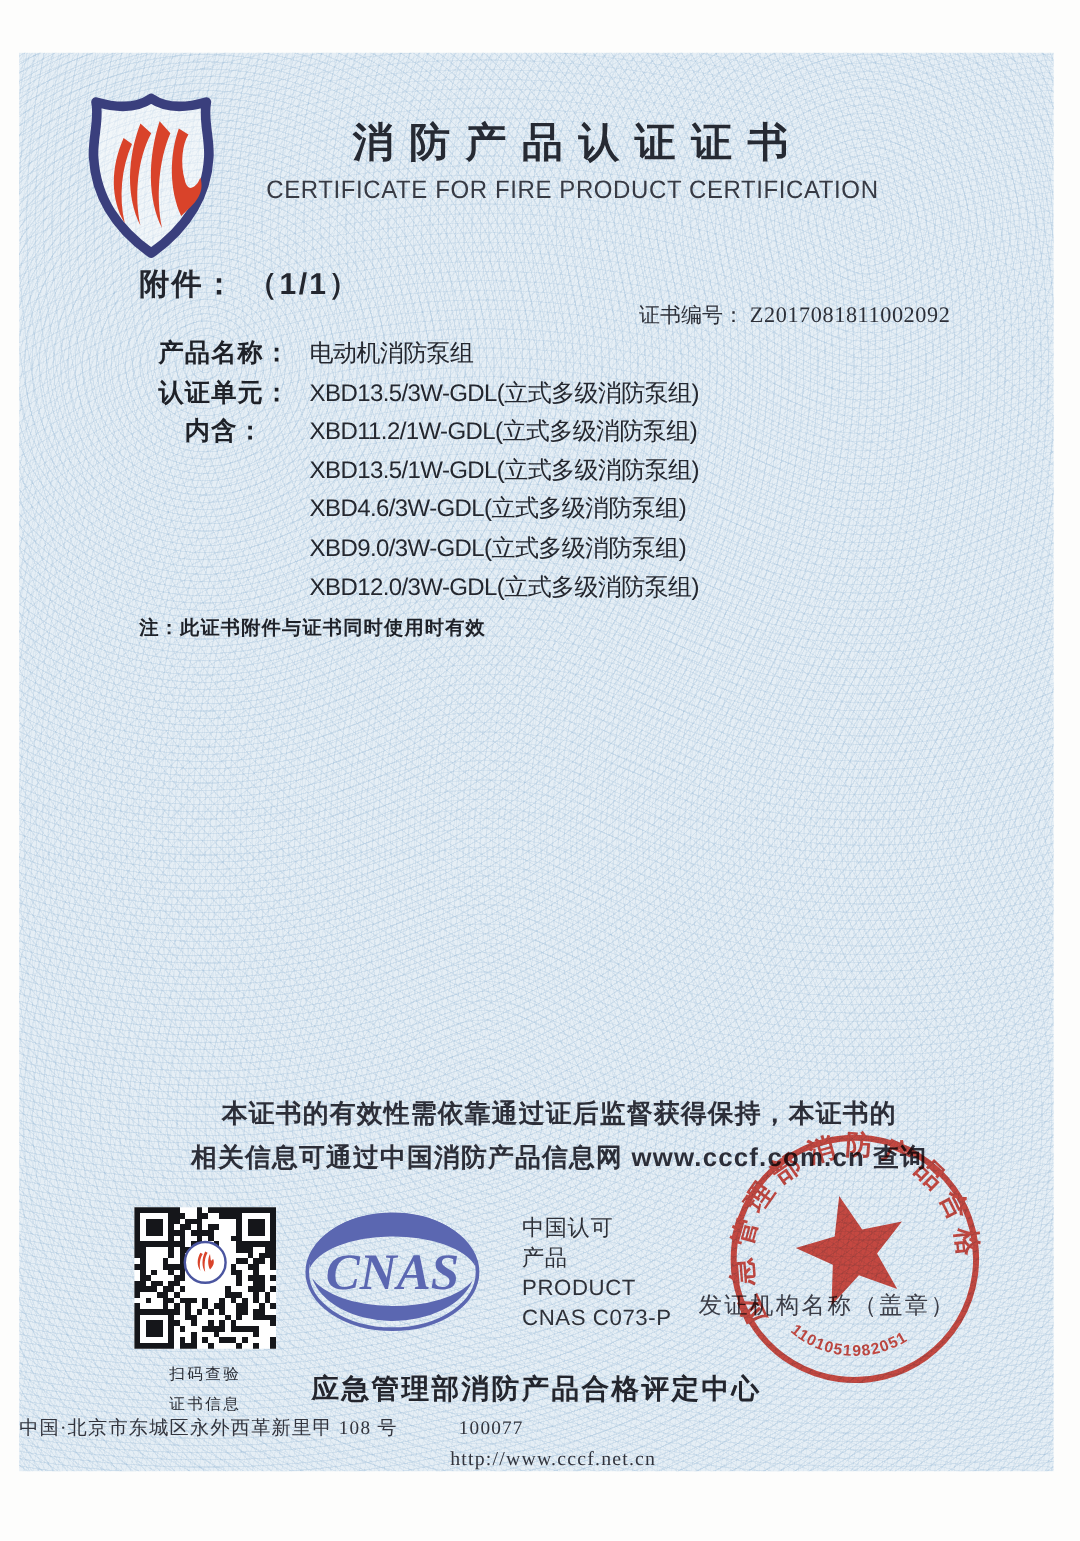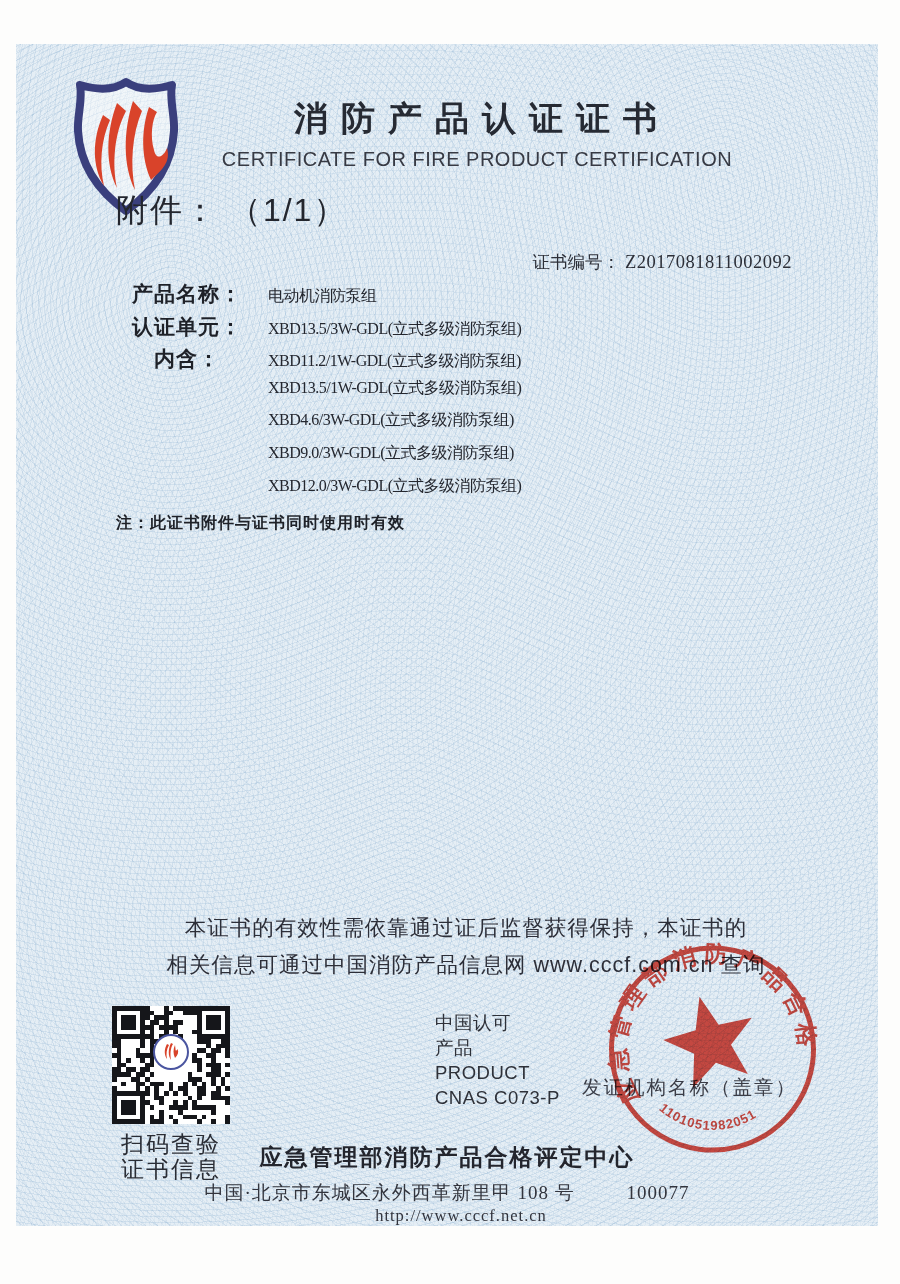--- a/index.html
+++ b/index.html
@@ -25,47 +25,47 @@
     color:#262a33;
   }
   .subtitle {
     position:absolute; top:104px; left:0; right:0; padding-left:60px;
     text-align:center; font-size:20px; letter-spacing:.5px; color:#373a44;
     transform:scaleY(1.05);
   }
 
   .shield { position:absolute; left:34px; top:26px; }
 
-  .attachment { position:absolute; left:100px; top:145px; font-size:32px; color:#23262e; letter-spacing:2px; }
+  .attachment { position:absolute; left:100px; top:176px; font-size:25px; color:#23262e; letter-spacing:2px;font-weight:bold; }
   .certno { position:absolute; top:206px; right:86px; font-size:17.5px; color:#2c2f38; }
   .certno .num { font-family:"Liberation Serif", serif; font-size:18.5px; letter-spacing:.5px; }
 
   .rows { position:absolute; left:100px; top:236px; }
   .row { display:flex; height:32.6px; align-items:baseline; }
   .row .lbl { width:142px; text-align:center; font-weight:700; font-size:21px; color:#1e2128; letter-spacing:1px; flex:0 0 auto; }
-  .row .val { margin-left:10px; font-size:16px; color:#24272f; font-family:Liberation Serif, serif; letter-spacing:-0.5px; }
+  .row .val { font-size:20px; color:#24272f; font-family:Liberation Sans, sans-serif; letter-spacing:-0.5px; }
   .note { position:absolute; left:100px; top:469px; font-weight:700; font-size:16px; color:#1e2128; letter-spacing:1px; }
 
-  .statement { position:absolute; top:866px; left:0; right:0; text-align:center; font-size:21.5px; line-height:37px; color:#2c2e38; letter-spacing:1px; font-weight:400;padding-left:38px; }
+  .statement { position:absolute; top:866px; left:0; right:0; text-align:center; font-size:21.5px; line-height:37px; color:#2c2e38; letter-spacing:1px; font-weight:700;padding-left:38px; }
 
   .qr-wrap { position:absolute; left:96px; top:962px; width:118px; height:118px; }
   .qr-emblem {
     position:absolute; left:41px; top:28px; width:36px; height:36px; border-radius:50%;
     background:#fff; border:2px solid #4a55a0; display:flex; align-items:center; justify-content:center;
   }
-  .qr-caption { position:absolute; left:92px; top:1088px; width:126px; text-align:center; font-size:23px; line-height:25px; color:#2a2d35; letter-spacing:2px; }
+  .qr-caption { position:absolute; left:92px; top:1088px; width:126px; text-align:center; font-size:13px; line-height:25px; color:#2a2d35; letter-spacing:2px; }
 
   .cnas-logo { position:absolute; left:236px; top:964px; }
   .cnas-text { position:absolute; left:400px; top:966px; font-size:18.5px; line-height:25px; color:#2e3139; letter-spacing:.5px;margin-left:19px; }
 
   .seal-label { position:absolute; left:566px; top:1030px; font-size:19.5px; color:#3a3c46; letter-spacing:2px;text-align:right; }
   .stamp { position:absolute; left:588px; top:896px; transform:rotate(-14deg); mix-blend-mode:multiply; opacity:.9; }
 
   .footer-org { position:absolute; top:1098px; left:0; right:0; text-align:center; font-family:"Liberation Serif", serif; font-weight:700; font-size:23px; letter-spacing:2px; color:#23252d; }
-  .footer-addr { position:absolute; top:1136px; left:0; right:0; text-align:center; font-family:"Liberation Serif", serif; font-size:19px; color:#32343d; letter-spacing:1px; }
+  .footer-addr { position:absolute; top:1136px; left:0; right:0; font-family:"Liberation Serif", serif; font-size:16px; color:#32343d; letter-spacing:1px; }
   .footer-addr .post { margin-left:46px; }
   .footer-url { position:absolute; top:1162px; left:0; right:0; text-align:center; font-family:"Liberation Serif", serif; font-size:16.5px; color:#32343d; letter-spacing:1px;padding-left:28px; }
 
   .stamp text { font-family:"Liberation Sans", sans-serif; font-weight:700; }
 </style>
 </head>
 <body>
 
 <div class="page">
   <div class="cert">
@@ -348,20 +348,28 @@
         <path d="M8 4 C5 9 5 15 8 19 C7 14 7.5 9 10 5 Z" fill="var(--flame-red,#d9432a)"></path>
         <path d="M12 3 C9 9 9 16 12 20 C11 14 11.5 8 14 4 Z" fill="var(--flame-red,#d9432a)"></path>
         <path d="M16 5 C14 9 14 14 16 18 C19 15 20 12 18.5 9 C17.5 11 16.5 11 16.5 9 Z" fill="var(--flame-red,#d9432a)"></path>
       </svg>
     </div>
     <div class="qr-caption">
       <div>扫码查验</div>
       <div>证书信息</div>
     </div>
 
+    <div class="cnas-logo">
+      <svg width="150" height="104" viewBox="0 0 148 102">
+        <ellipse cx="74" cy="51" rx="70" ry="47" fill="none" style="stroke:var(--cnas-blue,#5b67b1)" stroke-width="3"></ellipse>
+        <path d="M6 48 A 68 45 0 0 1 142 46 A 70 33 0 0 0 6 48 Z" style="fill:var(--cnas-blue,#5b67b1)"></path>
+        <path d="M8 56 A 68 45 0 0 0 140 58 A 70 33 0 0 1 8 56 Z" style="fill:var(--cnas-blue,#5b67b1)"></path>
+        <text x="74" y="65" font-size="42" font-style="italic" font-weight="bold" text-anchor="middle" style="fill:var(--cnas-blue,#5b67b1)" font-family="Liberation Serif, serif">CNAS</text>
+      </svg>
+    </div>
 
     <div class="cnas-text">
       <div>中国认可</div>
       <div>产品</div>
       <div>PRODUCT</div>
       <div>CNAS C073-P</div>
     </div>
 
     <div class="seal-label">发证机构名称（盖章）</div>
 

